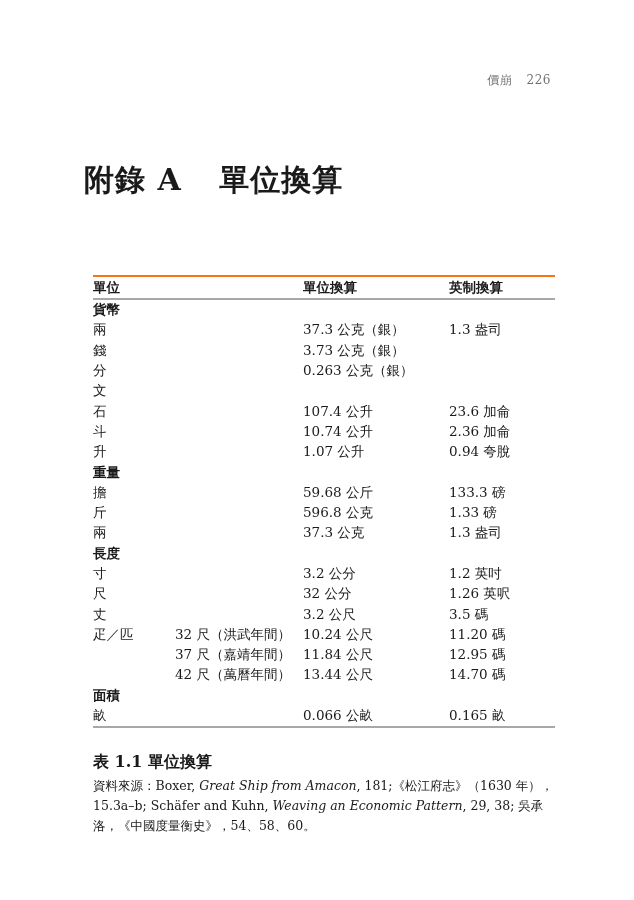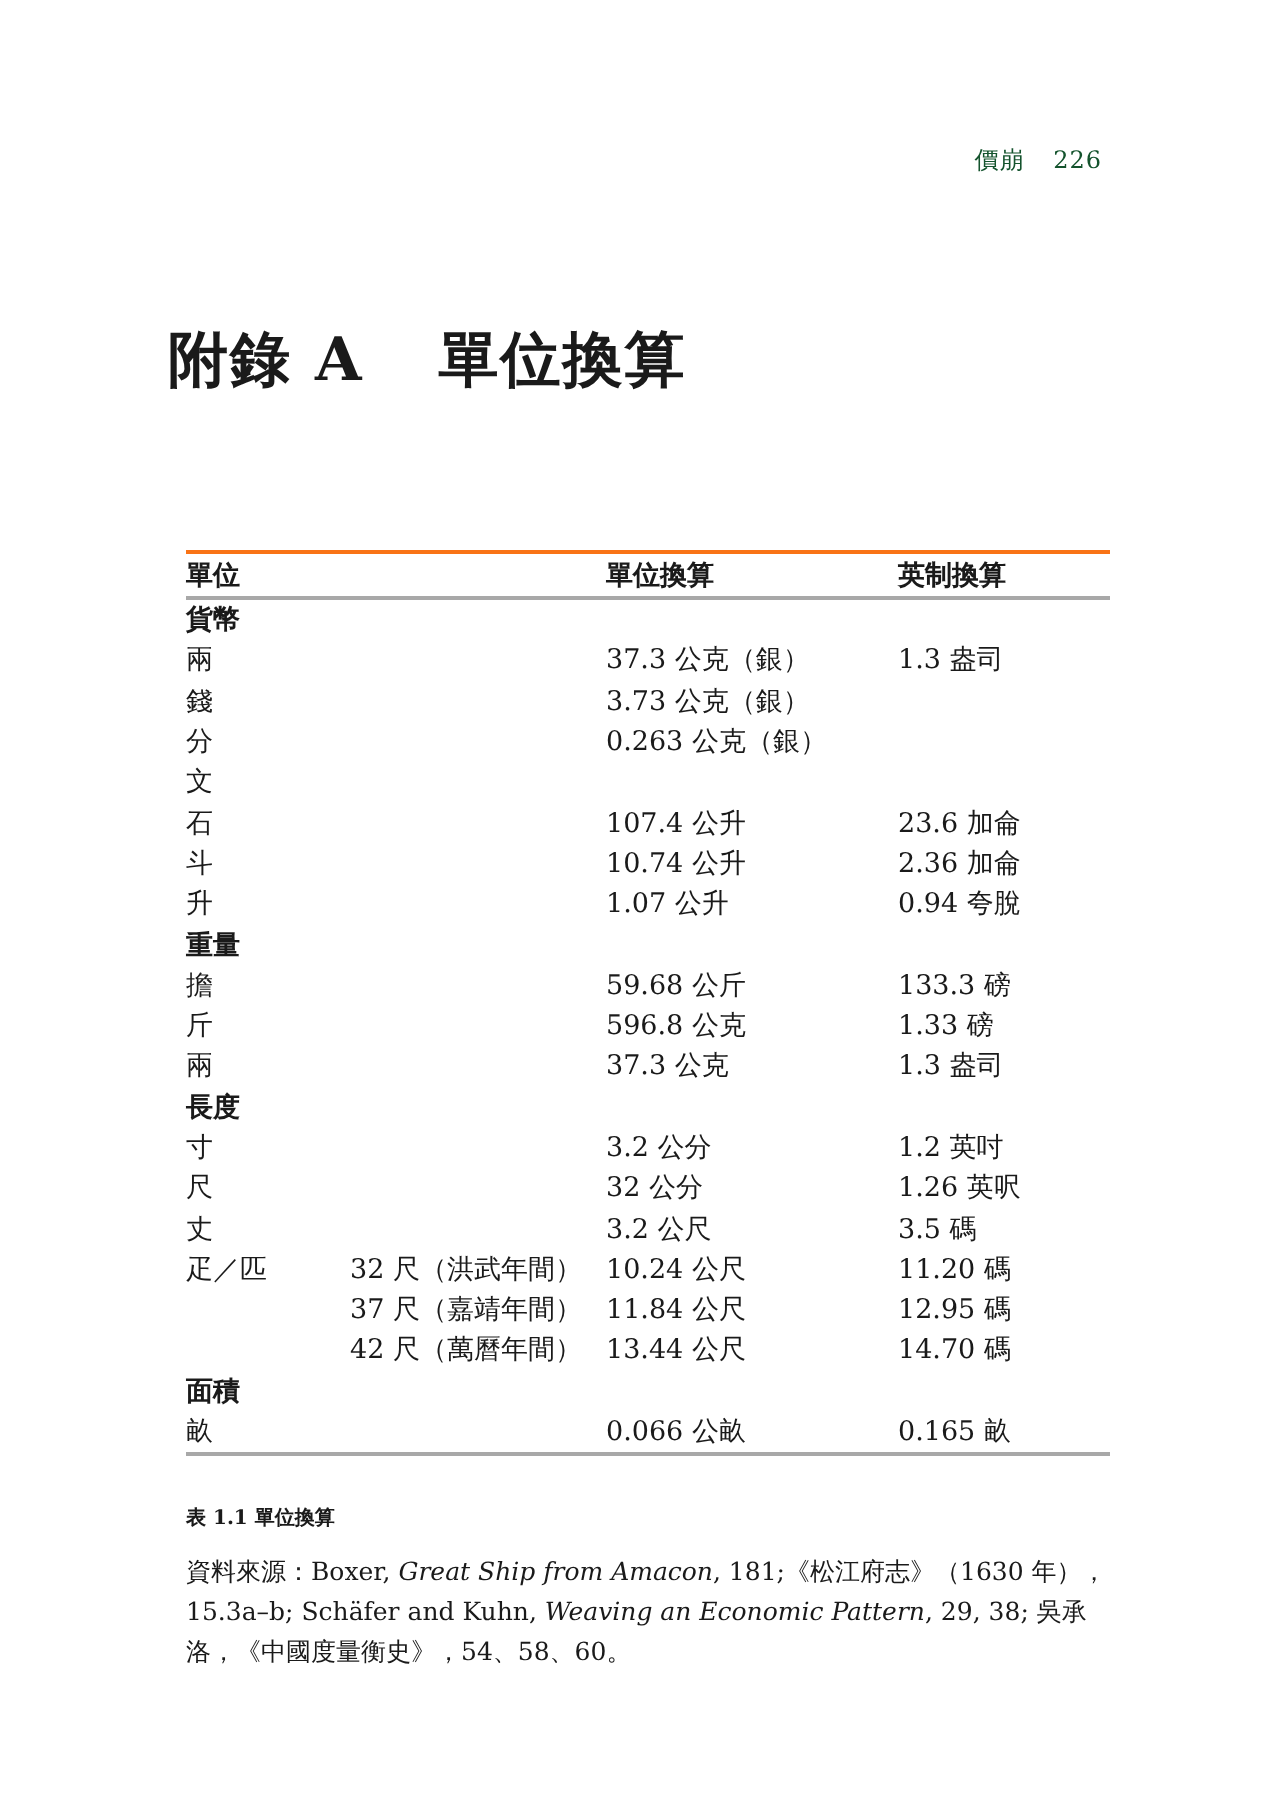--- a/index.html
+++ b/index.html
@@ -1,30 +1,30 @@
 <!DOCTYPE html>
 <html><head>
 <meta charset="utf-8">
 <style>
   html, body { margin: 0; padding: 0; background: #ffffff; }
   body { width: 634px; height: 900px; position: relative; overflow: hidden;
          font-family: "DejaVu Serif", "Liberation Serif", serif; color: #1a1a1a; }
-  .running-head { position: absolute; top: 72px; right: 83px; font-size: 12px; color: #14532d; letter-spacing: 0.5px; }
+  .running-head { position: absolute; top: 72px; right: 83px; font-size: 12px; color: #737373; letter-spacing: 0.5px; }
   .running-head .sec { margin-right: 10px; }
   .chapter-title { position: absolute; top: 160px; left: 84px; font-size: 30px; font-weight: bold; letter-spacing: 1px; margin: 0; }
   .chapter-title .num { margin-right: 26px; }
   .table-wrap { position: absolute; top: 275px; left: 93px; width: 462px; }
   table { border-collapse: collapse; width: 100%; font-size: 13.5px; }
   thead tr { border-top: 2px solid #f97316; border-bottom: 2px solid #a8a8a8; margin-top: 23px; }
   th { text-align: left; font-weight: bold; height: 21px; padding: 0; }
   td { height: 20.3px; padding: 0; vertical-align: middle; white-space: nowrap; }
   tbody { border-bottom: 2px solid #a8a8a8; }
   .c1 { width: 82px; } .c2 { width: 128px; } .c3 { width: 146px; } .c4 { width: 106px; }
   .cat td { font-weight: bold; }
-  .caption { position: absolute; top: 752px; left: 93px; font-size: 10px; font-weight: bold; }
+  .caption { position: absolute; top: 752px; left: 93px; font-size: 16px; font-weight: bold; }
   .source { position: absolute; top: 776px; left: 93px; width: 470px; font-size: 12.5px; line-height: 20px; }
   .source i { font-style: italic; }
 </style>
 </head>
 <body>
 
 <div class="running-head">
   <span class="sec">價崩</span>
   <span>226</span>
 </div>

